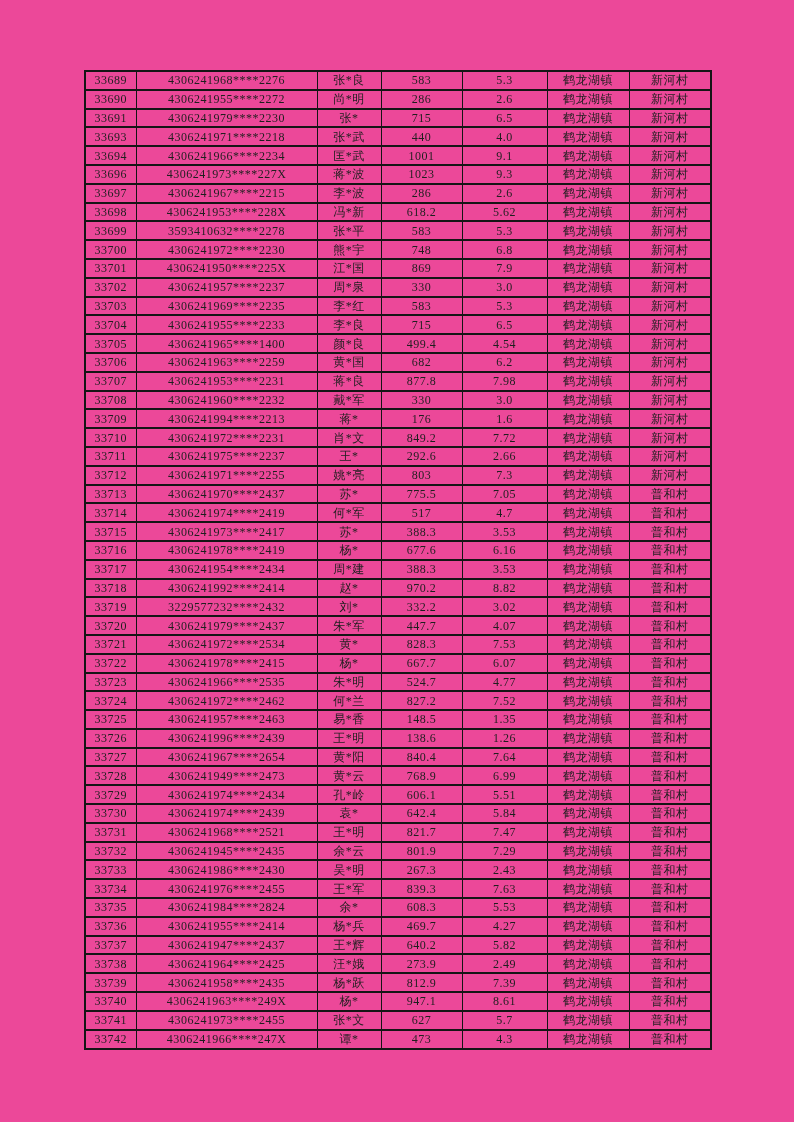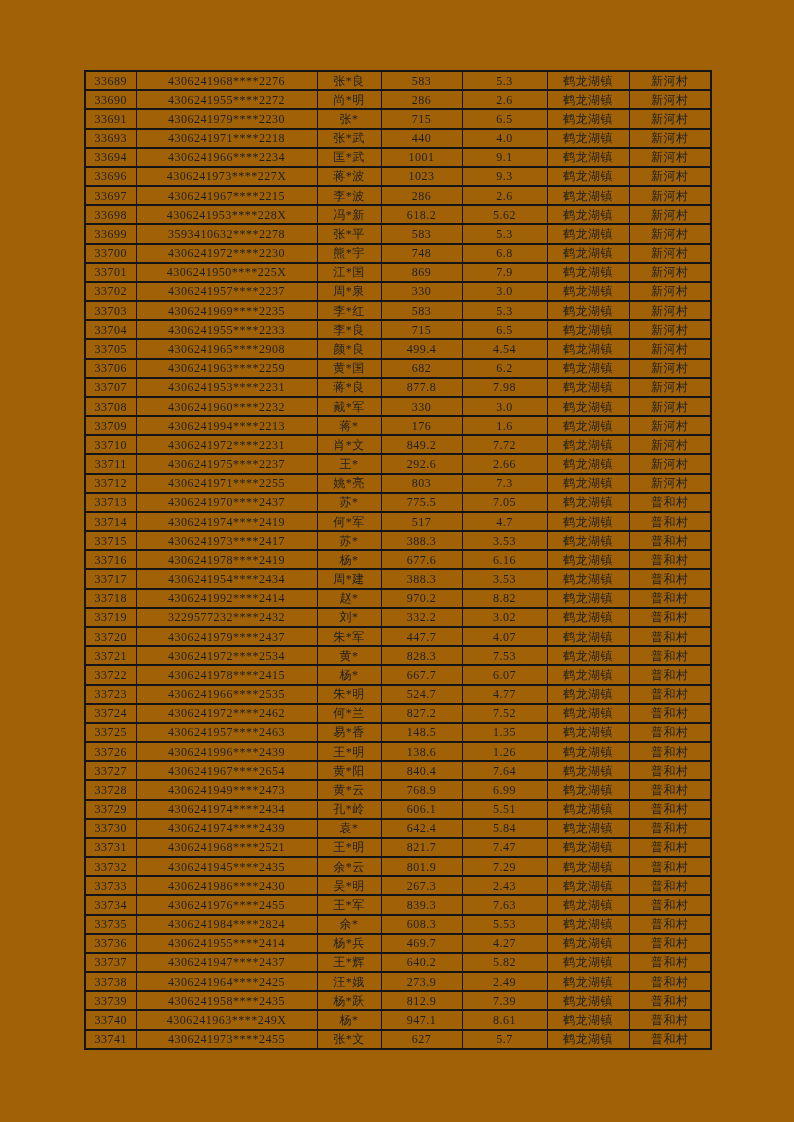--- a/index.html
+++ b/index.html
@@ -11,21 +11,21 @@
     width: 794px;
     height: 1122px;
     position: relative;
     font-family: "Liberation Serif", "DejaVu Serif", serif;
   }
   .sheet {
     position: absolute;
     left: 0; top: 0;
     width: 794px;
     height: 1122px;
-    background: #a16207;
+    background: #ec4899;
     overflow: hidden;
   }
   table.data-table {
     position: absolute;
     left: 84px;
     top: 70px;
     width: 626px;
     height: 980px;
     border-collapse: collapse;
     table-layout: fixed;
@@ -191,21 +191,21 @@
           <td>33704</td>
           <td>4306241955****2233</td>
           <td>李*良</td>
           <td>715</td>
           <td>6.5</td>
           <td>鹤龙湖镇</td>
           <td>新河村</td>
         </tr>
         <tr>
           <td>33705</td>
-          <td>4306241965****2908</td>
+          <td>4306241965****1400</td>
           <td>颜*良</td>
           <td>499.4</td>
           <td>4.54</td>
           <td>鹤龙湖镇</td>
           <td>新河村</td>
         </tr>
         <tr>
           <td>33706</td>
           <td>4306241963****2259</td>
           <td>黄*国</td>
@@ -522,15 +522,24 @@
         </tr>
         <tr>
           <td>33741</td>
           <td>4306241973****2455</td>
           <td>张*文</td>
           <td>627</td>
           <td>5.7</td>
           <td>鹤龙湖镇</td>
           <td>普和村</td>
         </tr>
+        <tr>
+          <td>33742</td>
+          <td>4306241966****247X</td>
+          <td>谭*</td>
+          <td>473</td>
+          <td>4.3</td>
+          <td>鹤龙湖镇</td>
+          <td>普和村</td>
+        </tr>
       </tbody>
   </table>
 </div>
 
 </body></html>

